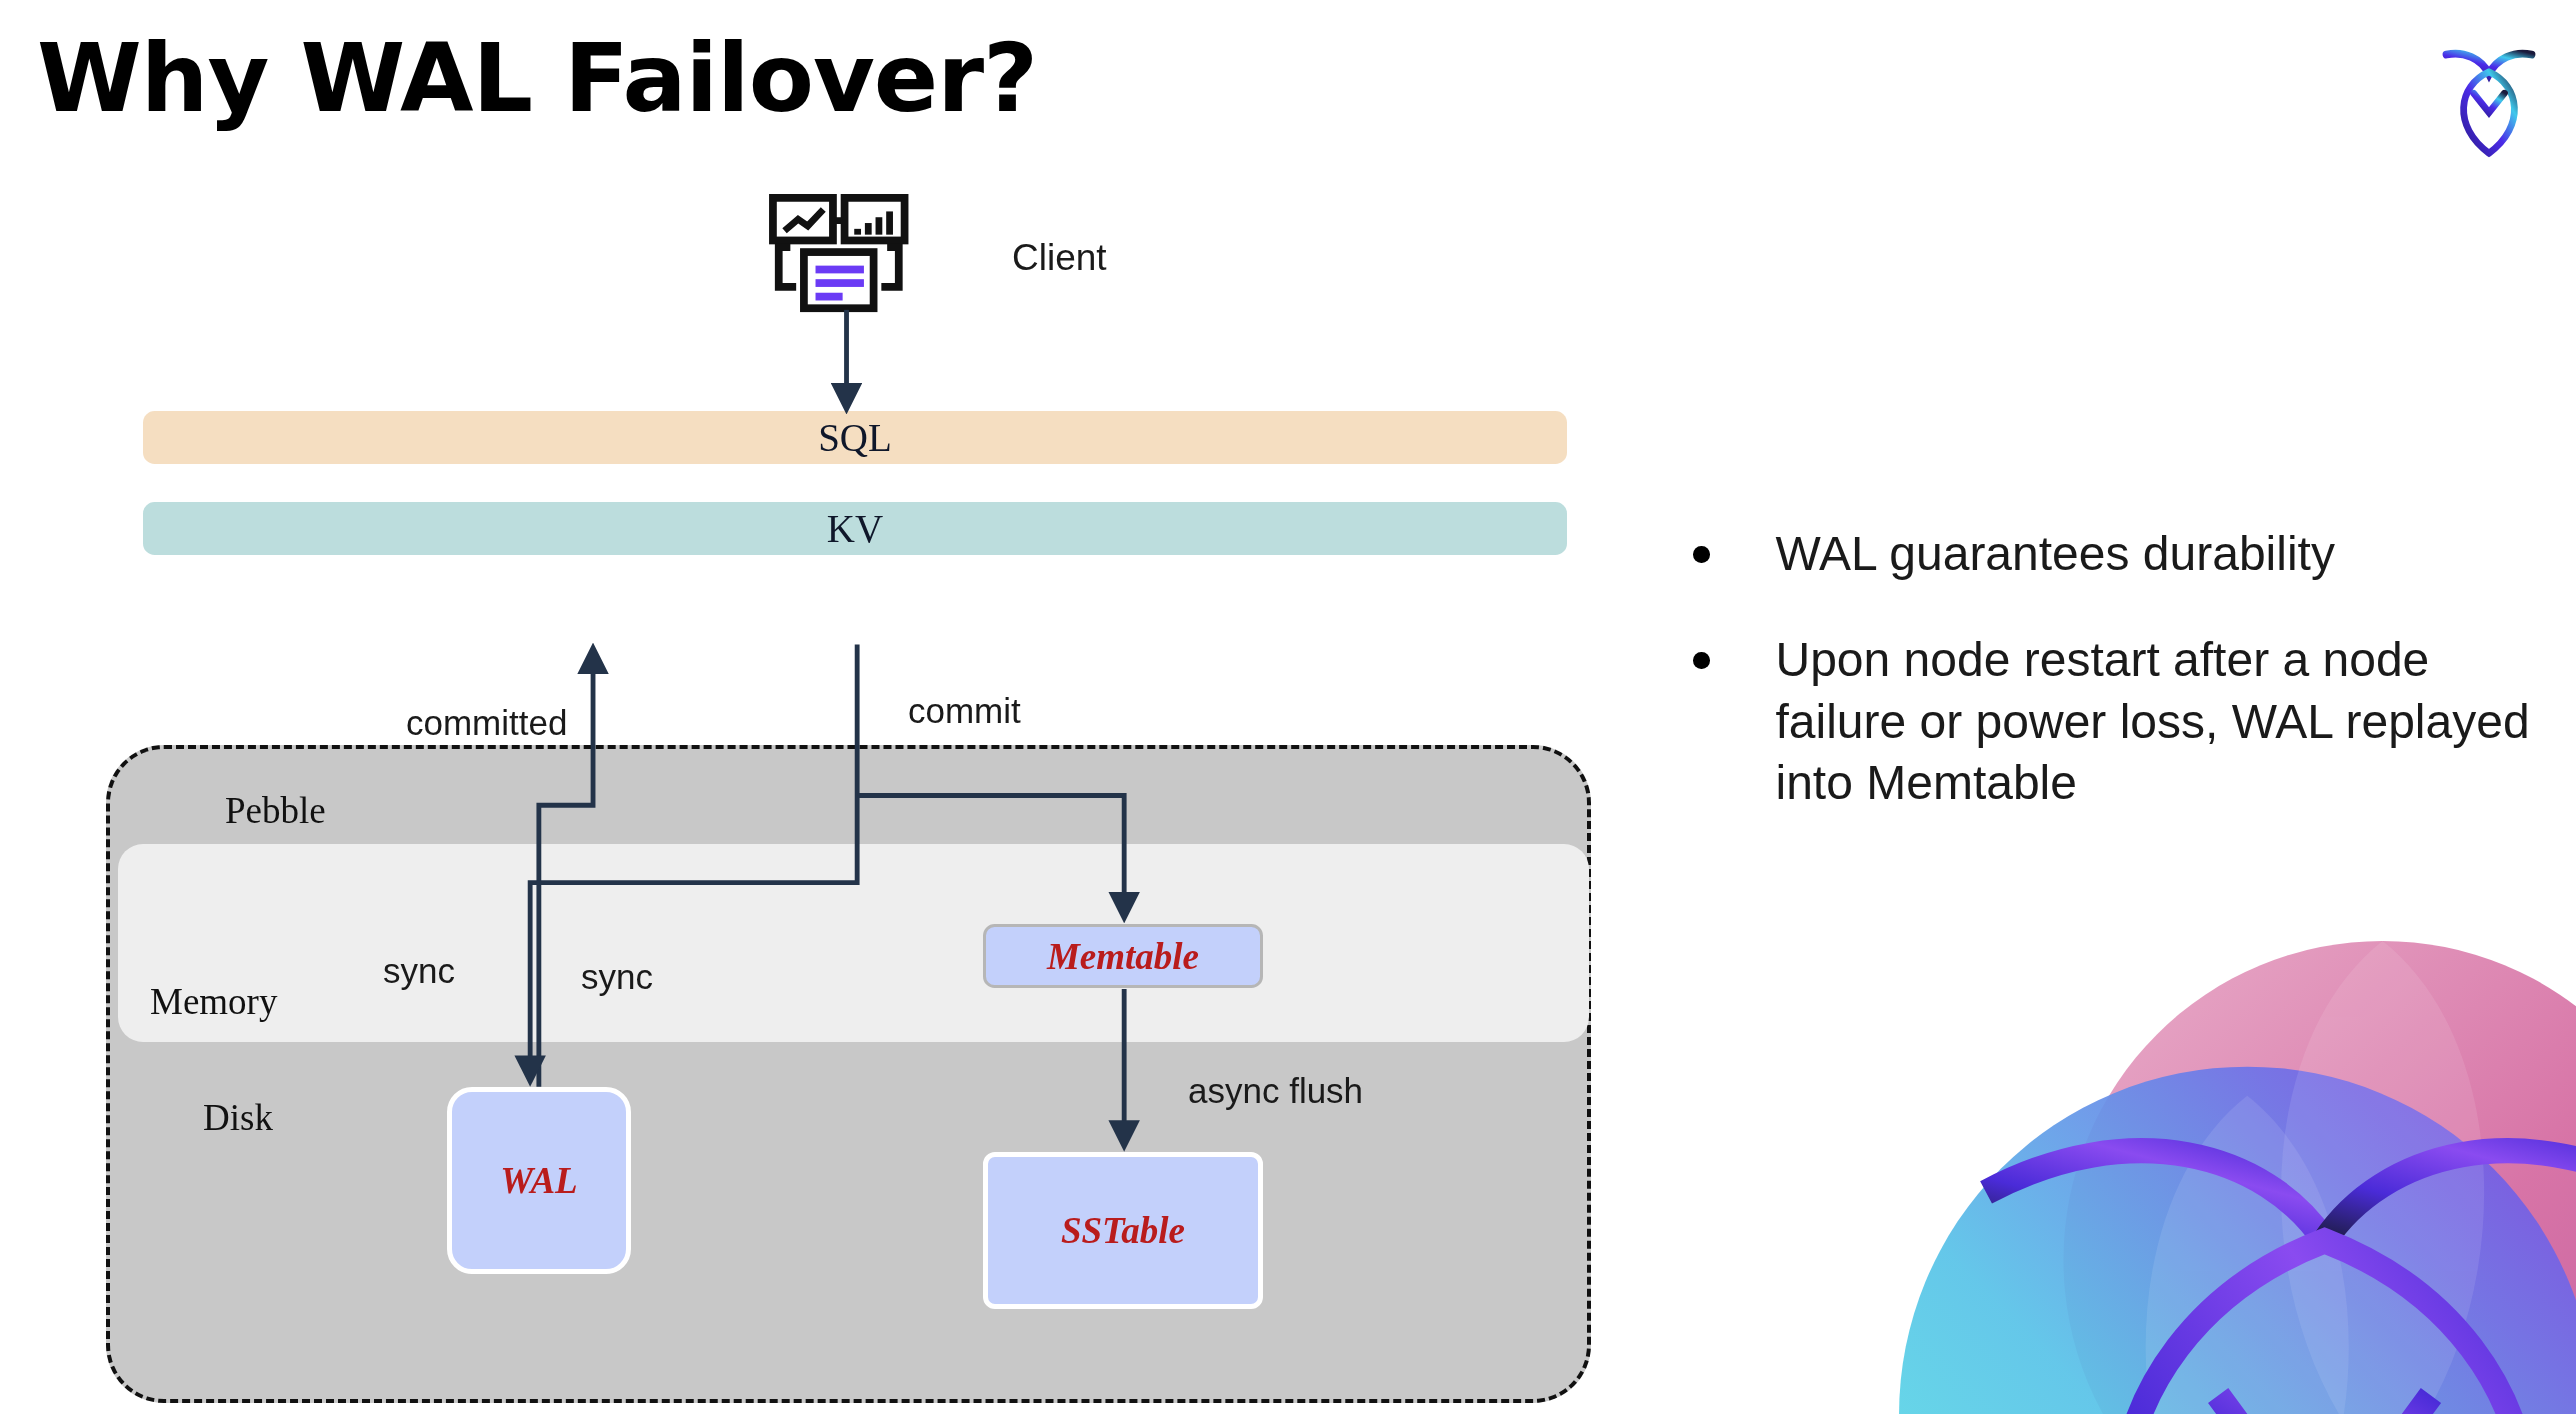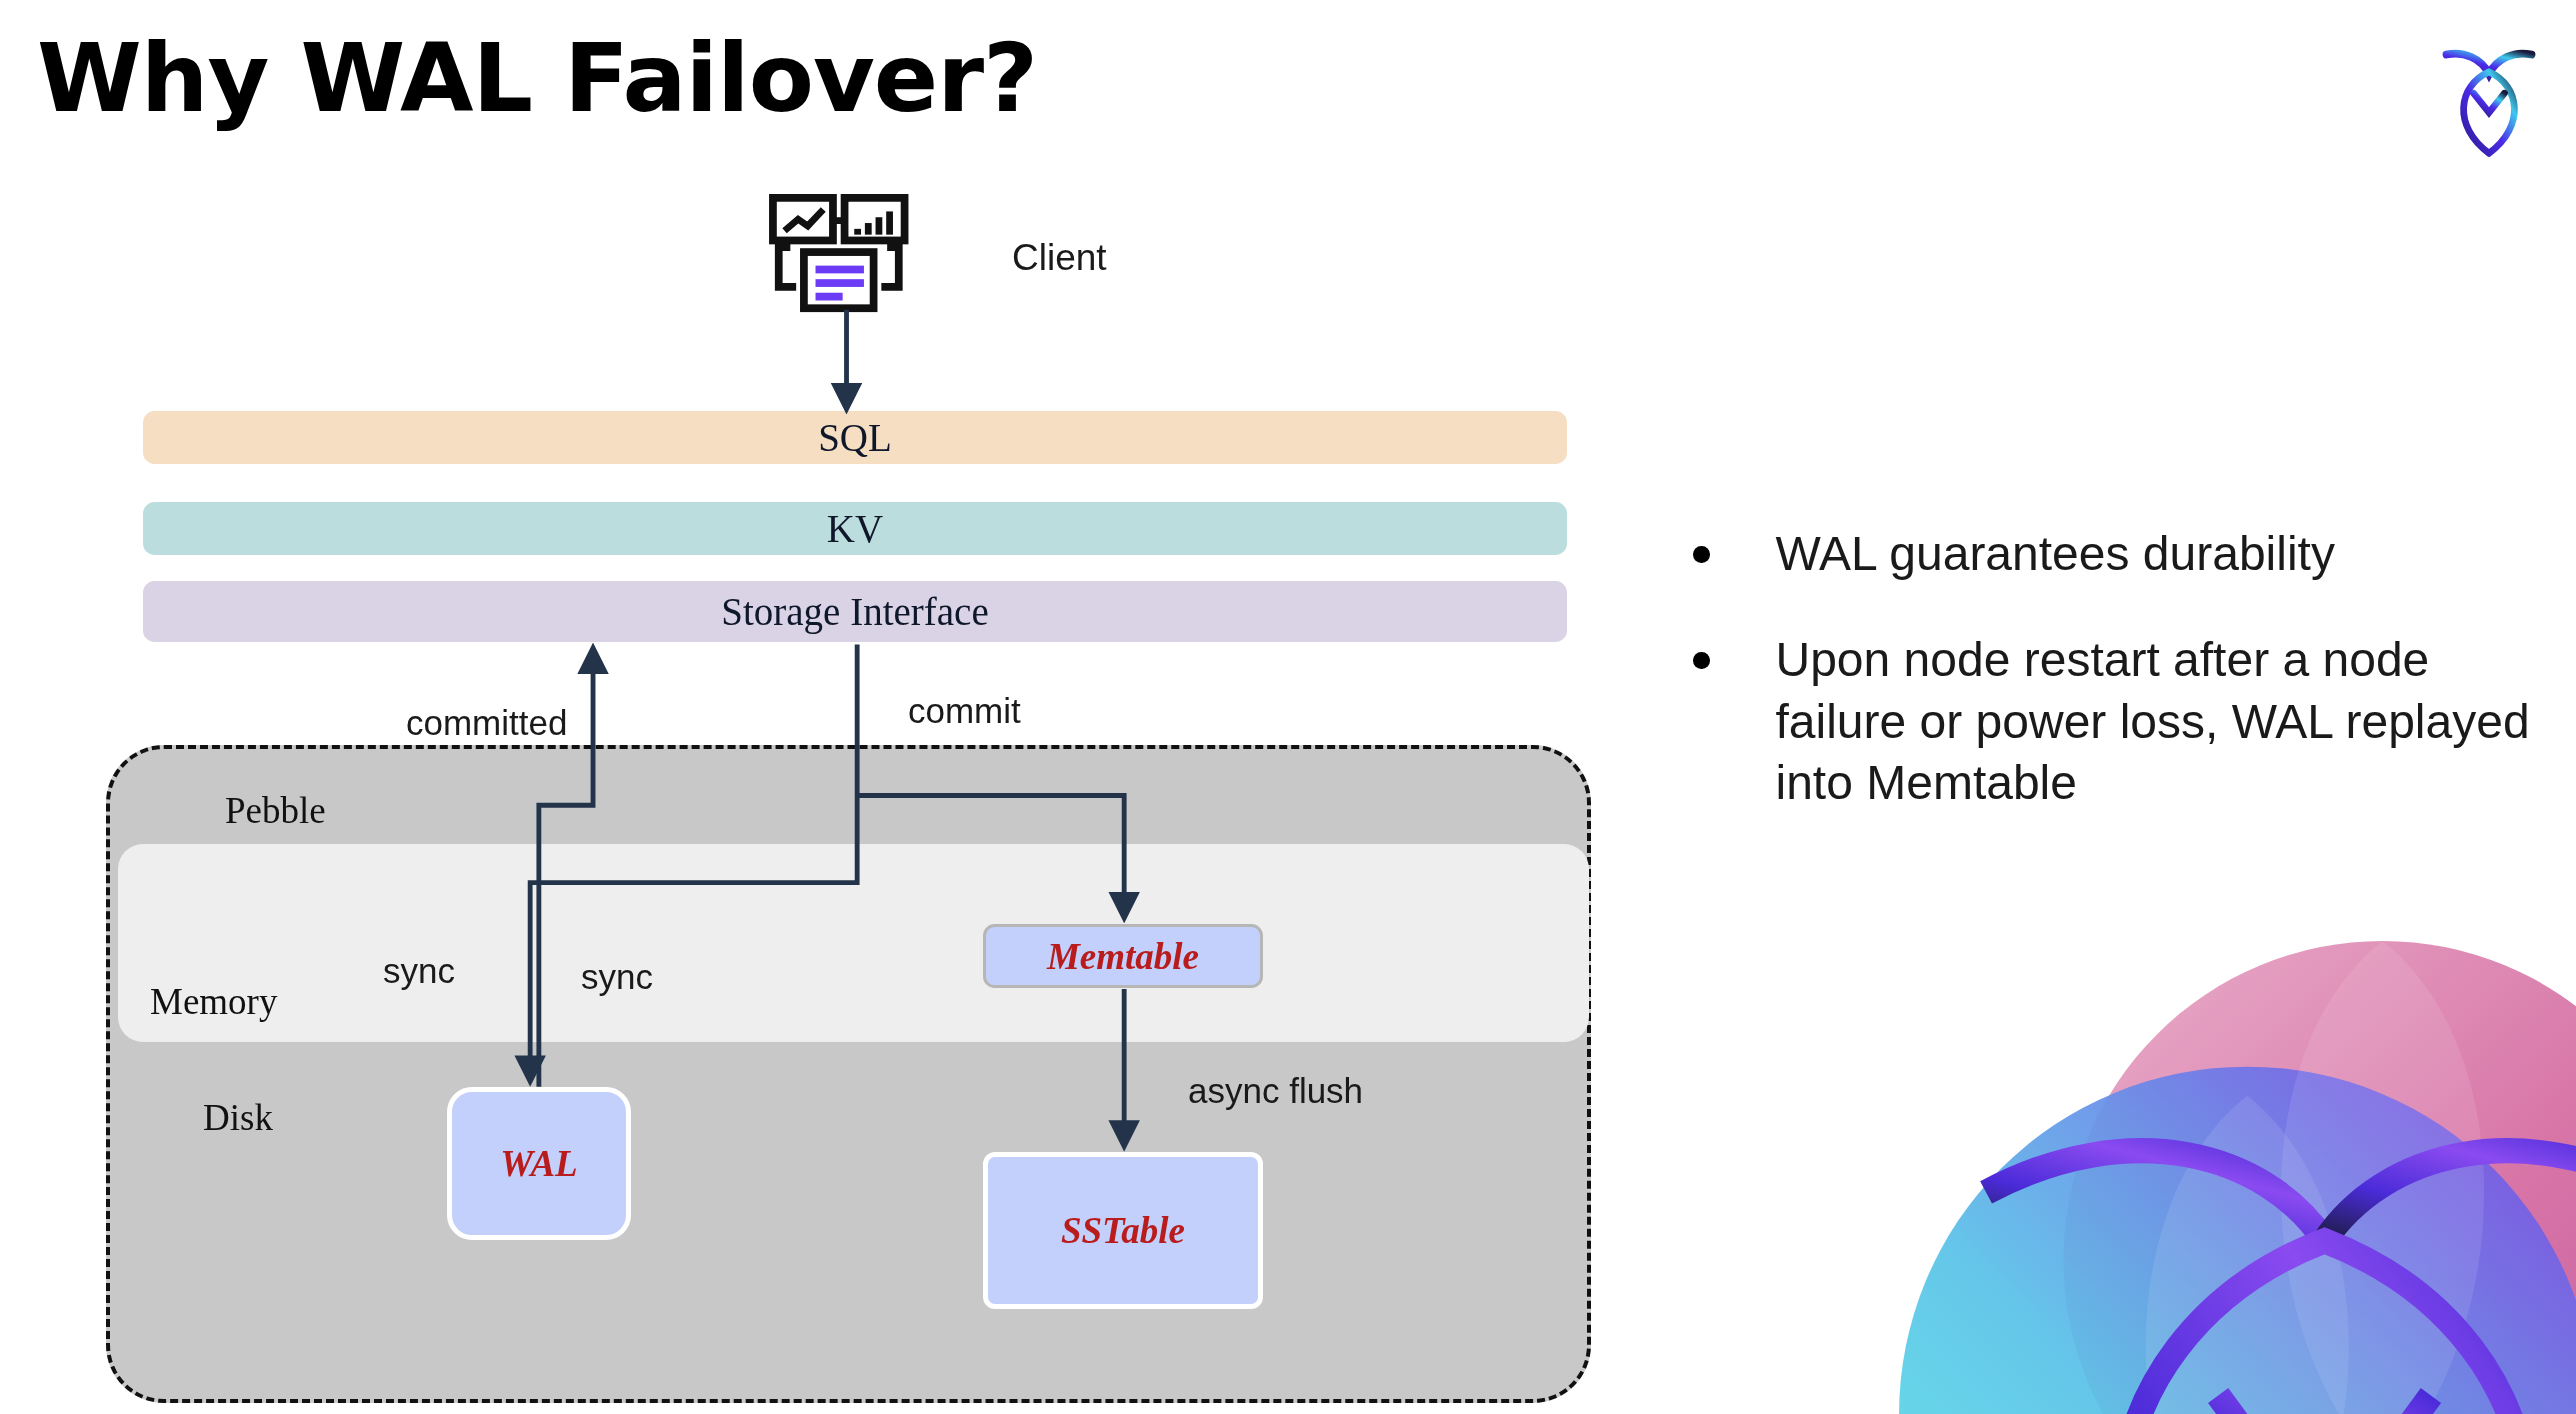--- a/index.html
+++ b/index.html
@@ -56,21 +56,21 @@
     position:absolute; background:#C3D0FB; display:flex;
     align-items:center; justify-content:center;
     font-family:"Liberation Serif", serif; font-weight:bold;
     color:#b91c1c; box-sizing:border-box;font-style:italic;
   }
   #node-memtable{
     left:983px; top:924px; width:280px; height:64px;
     border:3.9px solid #B6B6B6; border-radius:11.6px; font-size:37px;
   }
   #node-wal{
-    left:447px; top:1087px; width:184px; height:153px;
+    left:447px; top:1087px; width:184px; height:187px;
     border:5.8px solid #fff; border-radius:25px; font-size:37px;
   }
   #node-sstable{
     left:983px; top:1152px; width:280px; height:157px;
     border:5.8px solid #fff; border-radius:12px; font-size:37px;
   }
 
   
   .edge-label{
     position:absolute; font-family:"Liberation Sans", sans-serif;
@@ -184,21 +184,20 @@
       <rect x="36" y="60" width="72" height="58" fill="#fff" stroke="#111" stroke-width="8"></rect>
       <rect x="48" y="74" width="50" height="8" fill="#6B3BF5"></rect>
       <rect x="48" y="88" width="50" height="8" fill="#6B3BF5"></rect>
       <rect x="48" y="102" width="28" height="8" fill="#6B3BF5"></rect>
     </svg>
   </div>
   <div class="edge-label" id="lbl-client">Client</div>
 
   <div class="layer-bar" id="bar-sql">SQL</div>
   <div class="layer-bar" id="bar-kv">KV</div>
-  <div class="layer-bar" id="bar-storage">Storage Interface</div>
 
   <div id="pebble-box"></div>
   <div id="memory-box"></div>
 
   <div class="region-label" id="label-pebble">Pebble</div>
   <div class="region-label" id="label-memory">Memory</div>
   <div class="region-label" id="label-disk">Disk</div>
 
   <svg id="connectors" viewBox="0 0 1720 1462">
     <defs>

